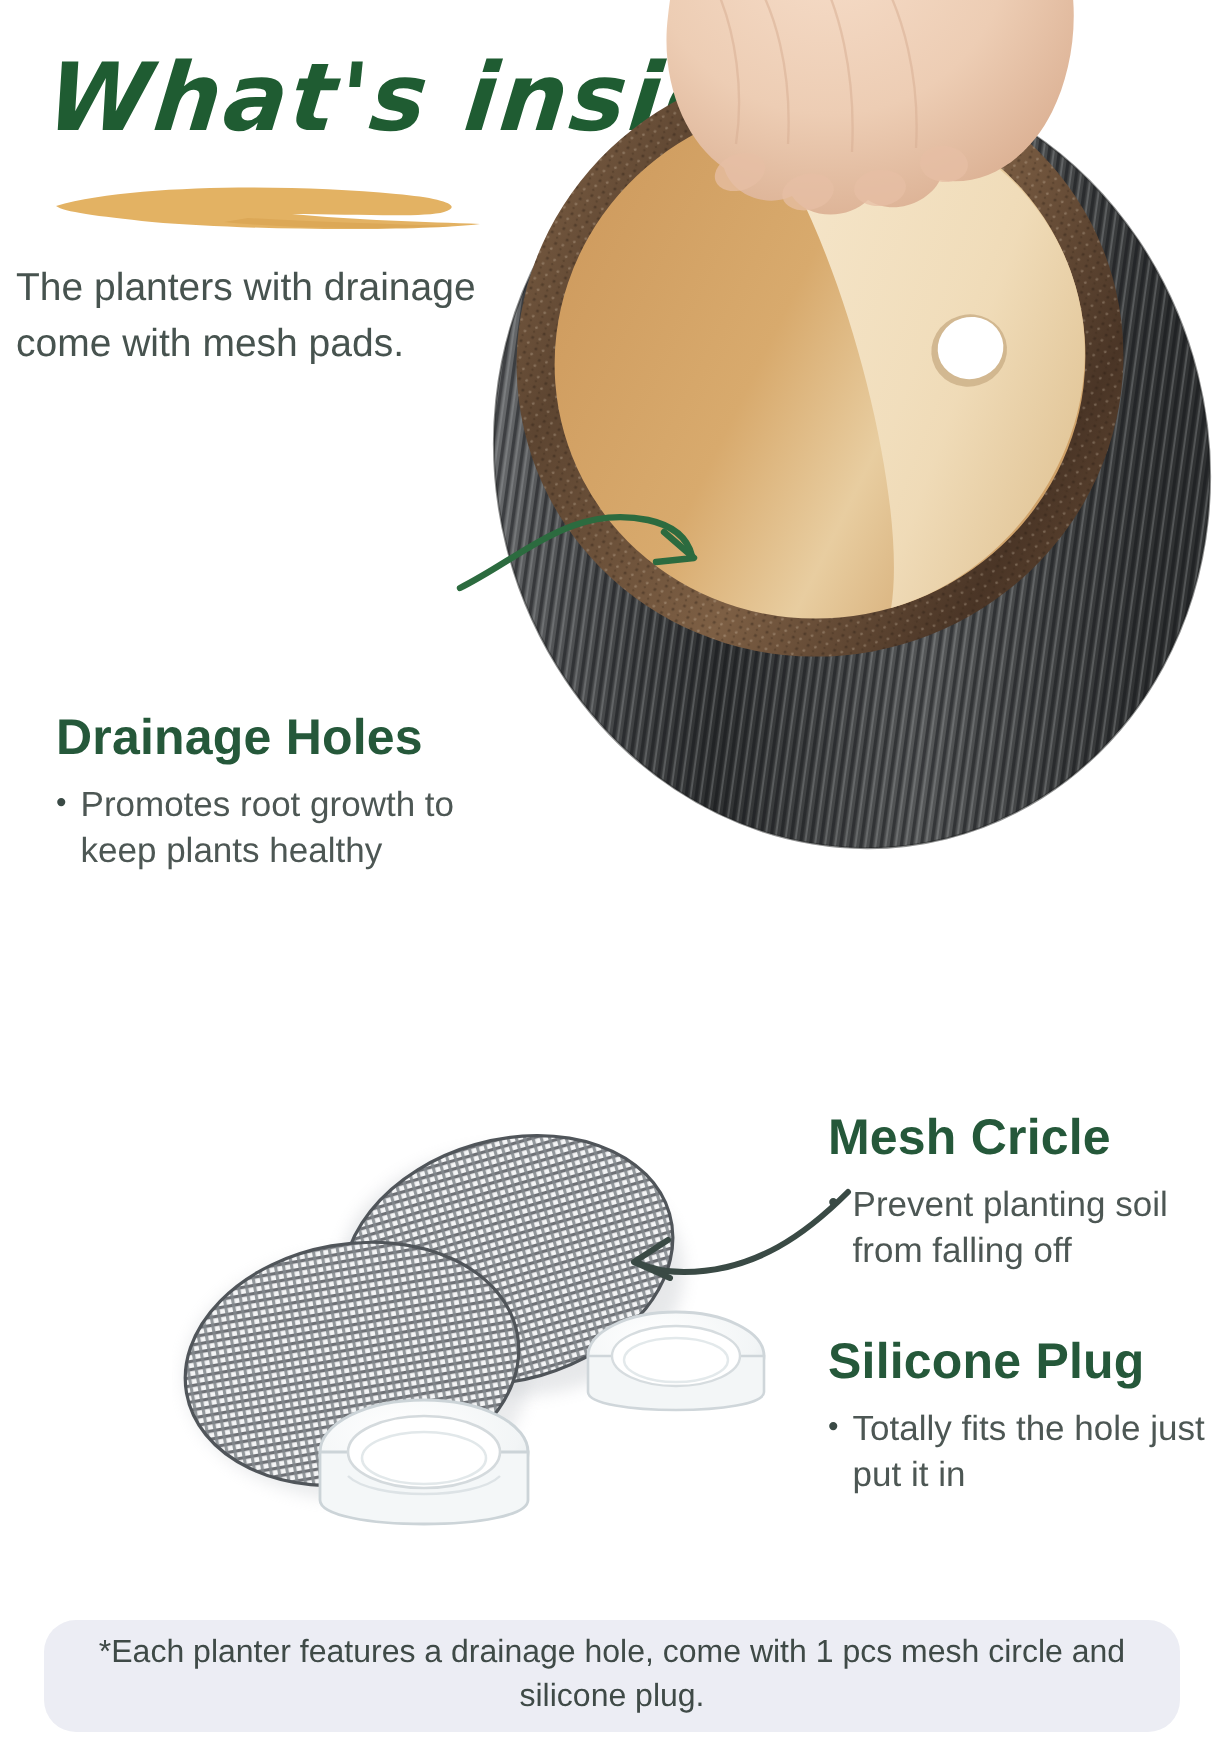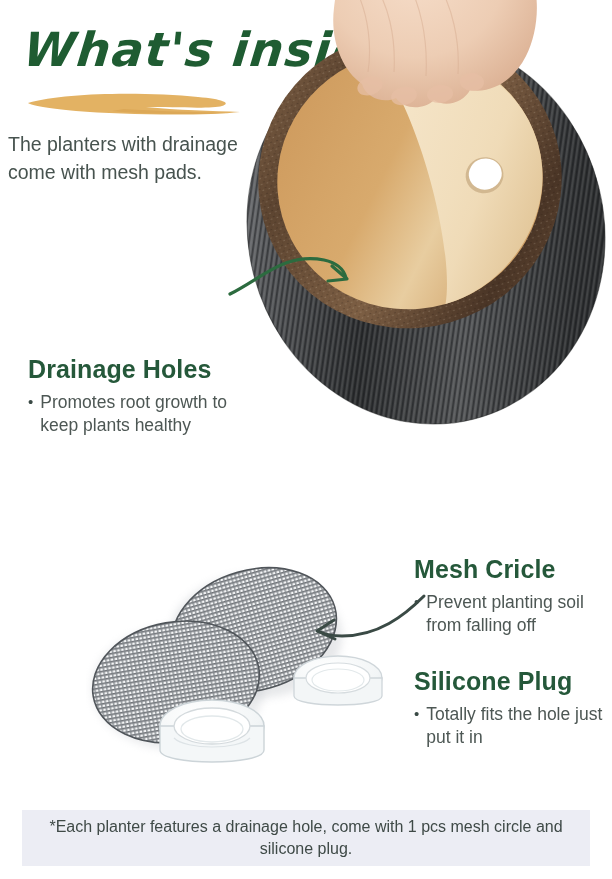--- a/index.html
+++ b/index.html
@@ -38,21 +38,21 @@
   }
   .feat-body .dot{color:#3a4a45;font-size:15px;line-height:1.5;}
 
   #blk-drainage{position:absolute;left:28px;top:320px;width:240px;margin-top:36px;}
   #blk-mesh{position:absolute;left:414px;top:556px;width:200px;}
   #blk-plug{position:absolute;left:414px;top:668px;width:200px;}
 
   
   .footer{
     position:absolute;left:22px;top:810px;width:568px;height:56px;
-    background:#ecedf4;border-radius:0;
+    background:#ecedf4;border-radius:16px;
     display:flex;align-items:center;justify-content:center;
   }
   .footer-text{
     text-align:center;font-size:16px;line-height:1.36;color:#3f4a47;
     font-family:"Liberation Sans", sans-serif;padding:0 18px;
   }
 
   
   .art{position:absolute;pointer-events:none;}
   #pot-art{left:238px;top:-10px;width:380px;height:480px;}

